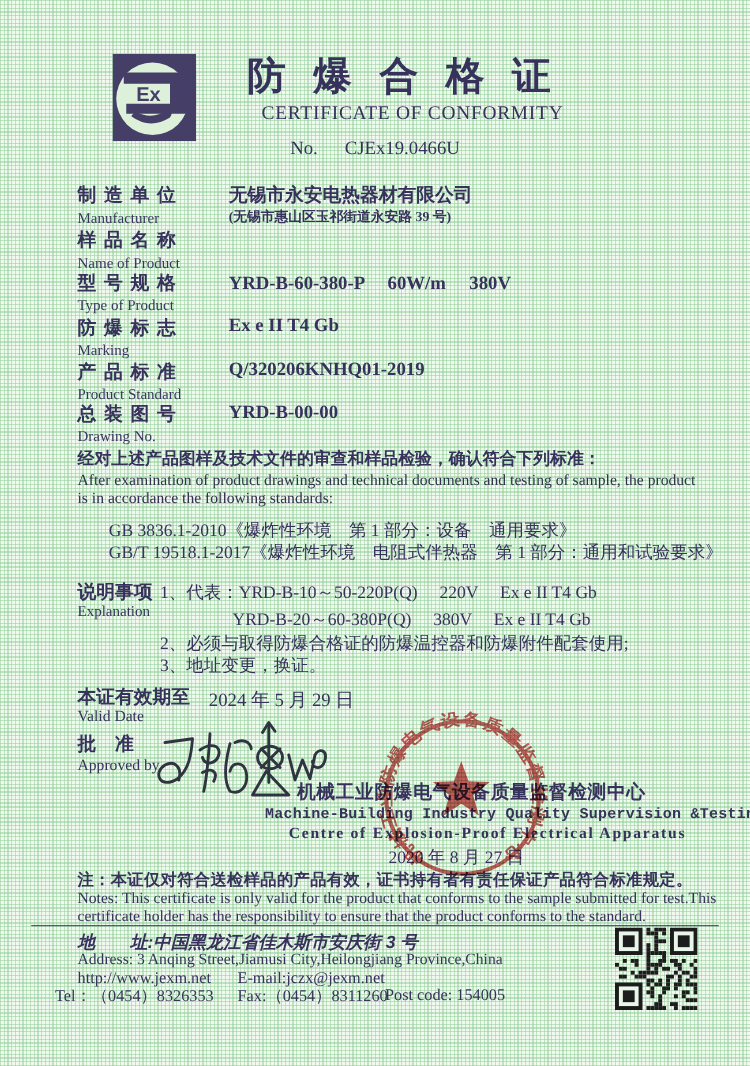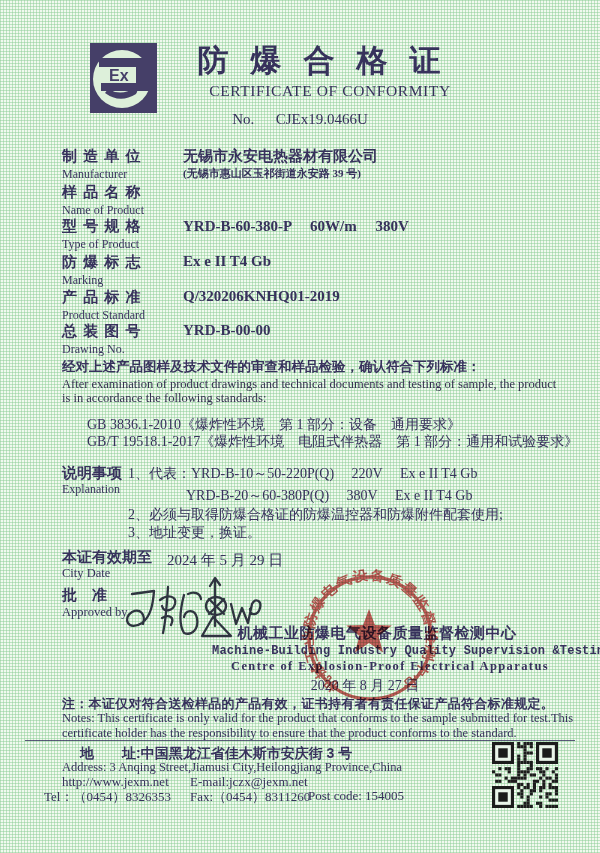--- a/index.html
+++ b/index.html
@@ -101,21 +101,21 @@
   <div class="abs ser std nowrap" style="left:87px;top:433px;">GB/T 19518.1-2017《爆炸性环境　电阻式伴热器　第 1 部分：通用和试验要求》</div>
 
   <div class="abs hei" style="left:62px;top:464px;font-size:15px;">说明事项</div>
   <div class="abs ser" style="left:62px;top:482px;font-size:12px;">Explanation</div>
   <div class="abs ser expline nowrap" style="left:128px;top:465px;">1、代表：YRD-B-10～50-220P(Q)　 220V　 Ex e II T4 Gb</div>
   <div class="abs ser expline nowrap" style="left:186px;top:487px;">YRD-B-20～60-380P(Q)　 380V　 Ex e II T4 Gb</div>
   <div class="abs ser expline nowrap" style="left:128px;top:506px;">2、必须与取得防爆合格证的防爆温控器和防爆附件配套使用;</div>
   <div class="abs ser expline nowrap" style="left:128px;top:524px;">3、地址变更，换证。</div>
 
   <div class="abs hei" style="left:62px;top:548px;font-size:15px;">本证有效期至</div>
-  <div class="abs ser" style="left:62px;top:566px;font-size:12.5px;">City Date</div>
+  <div class="abs ser" style="left:62px;top:566px;font-size:12.5px;">Valid Date</div>
   <div class="abs ser nowrap" style="left:167px;top:551px;font-size:15px;">2024 年 5 月 29 日</div>
 
   <div class="abs hei" style="left:62px;top:586px;font-size:15px;">批　准</div>
   <div class="abs ser" style="left:62px;top:605px;font-size:12.5px;">Approved by</div>
 
   <svg class="abs" style="left:118px;top:570px;width:145px;height:80px;" viewBox="0 0 145 80">
     <g fill="none" stroke="#2f3440" stroke-width="2.3" stroke-linecap="round" stroke-linejoin="round">
       <path d="M14 24 L36 21 C35 34 33 46 24 53 C10 62 4 48 14 42 C22 38 28 44 25 54"></path>
       <path d="M50 17 C49 33 48 50 45 63"></path>
       <path d="M42 30 C50 24 59 26 57 34 C55 41 46 43 44 36"></path>
@@ -135,21 +135,21 @@
   <div class="abs ser insten1 ctr nowrap" style="left:212px;top:644px;width:321px;font-family:Liberation Mono, monospace;">Machine-Building Industry Quality Supervision &amp;Testing</div>
   <div class="abs ser insten2 ctr nowrap" style="left:212px;top:659px;width:356px;">Centre of Explosion-Proof Electrical Apparatus</div>
   <div class="abs ser instdate ctr nowrap" style="left:200px;top:677px;width:330px;">2020 年 8 月 27 日</div>
 
   <div class="abs hei noteszh nowrap" style="left:62px;top:695px;">注：本证仅对符合送检样品的产品有效，证书持有者有责任保证产品符合标准规定。</div>
   <div class="abs ser notesen nowrap" style="left:62px;top:711px;">Notes: This certificate is only valid for the product that conforms to the sample submitted for test.This</div>
   <div class="abs ser notesen nowrap" style="left:62px;top:726px;">certificate holder has the responsibility to ensure that the product conforms to the standard.</div>
 
   <div class="abs divider" style="left:25px;top:740px;width:550px;"></div>
 
-  <div class="abs hei footzh nowrap" style="left:80px;top:745px;">地　　址:中国黑龙江省佳木斯市安庆街 3 号</div>
+  <div class="abs hei footzh nowrap" style="left:62px;top:745px;font-style:italic;">地　　址:中国黑龙江省佳木斯市安庆街 3 号</div>
   <div class="abs ser footen nowrap" style="left:62px;top:760px;">Address: 3 Anqing Street,Jiamusi City,Heilongjiang Province,China</div>
   <div class="abs ser footrow nowrap" style="left:62px;top:774px;">http://www.jexm.net</div>
   <div class="abs ser footrow nowrap" style="left:190px;top:774px;text-align:center;">E-mail:jczx@jexm.net</div>
   <div class="abs ser footrow nowrap" style="left:44px;top:788px;text-align:right;">Tel：（0454）8326353</div>
   <div class="abs ser footrow nowrap" style="left:190px;top:788px;">Fax:（0454）8311260</div>
   <div class="abs ser footrow nowrap" style="left:308px;top:788px;">Post code: 154005</div>
 
   <svg id="qr" class="abs" style="left:492px;top:742px;width:66px;height:66px;" viewBox="0 0 21 21">
       <rect x="8" y="0" width="1" height="1" fill="#1c1c1c"></rect>
       <rect x="10" y="0" width="1" height="1" fill="#1c1c1c"></rect>

